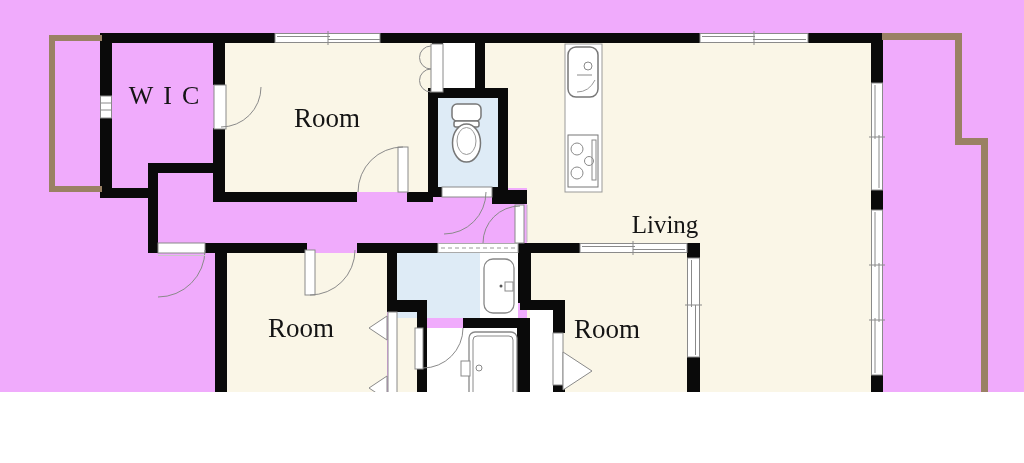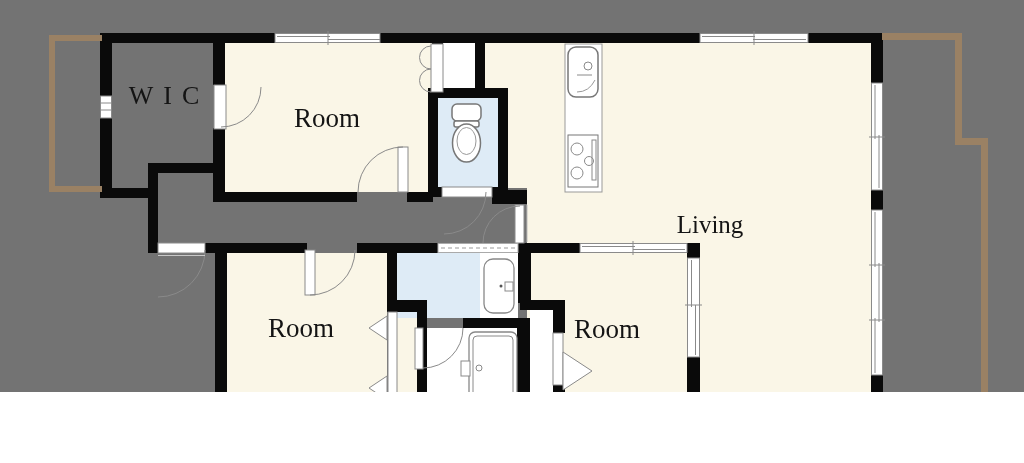--- a/index.html
+++ b/index.html
@@ -1,16 +1,16 @@
 <!DOCTYPE html>
 <html><head>
 <meta charset="utf-8">
 <style>
   html,body{margin:0;padding:0;background:#fff;}
-  #plan{position:relative;width:1024px;height:392px;background:#737373;overflow:hidden;
+  #plan{position:relative;width:1024px;height:392px;background:#f0abfc;overflow:hidden;
         font-family:"Liberation Serif","DejaVu Serif",serif;}
   .floor,.wall,.bal{position:absolute;}
   .wall{background:#0a0a0a;}
   .bal{background:#9a8164;}
   .floor.cream{background:#faf6e7;}
   .floor.blue{background:#deebf6;}
   .floor.white{background:#ffffff;}
   svg#overlay{position:absolute;left:0;top:0;z-index:30;}
   .roomlabel{position:absolute;z-index:40;color:#141414;transform:translate(-50%,-50%);
              white-space:nowrap;}
@@ -222,17 +222,17 @@
         <g>
           <path d="M430 403 L430 402 Q430 396 436 396 L452 396 Q458 396 458 402 L458 403" fill="#fff"></path>
           <rect x="440" y="393" width="8" height="4" fill="#fff"></rect>
         </g>
       </g>
     </g>
   </svg>
 
   <div class="roomlabel lbl-wic" style="left:164px;top:96px;">WIC</div>
   <div class="roomlabel lbl-room" style="left:327px;top:118px;">Room</div>
-  <div class="roomlabel lbl-living" style="left:710px;top:225px;">Living</div>
+  <div class="roomlabel lbl-living" style="left:665px;top:225px;">Living</div>
   <div class="roomlabel lbl-room" style="left:301px;top:328px;">Room</div>
   <div class="roomlabel lbl-room" style="left:607px;top:329px;">Room</div>
 
 </div>
 
 </body></html>

